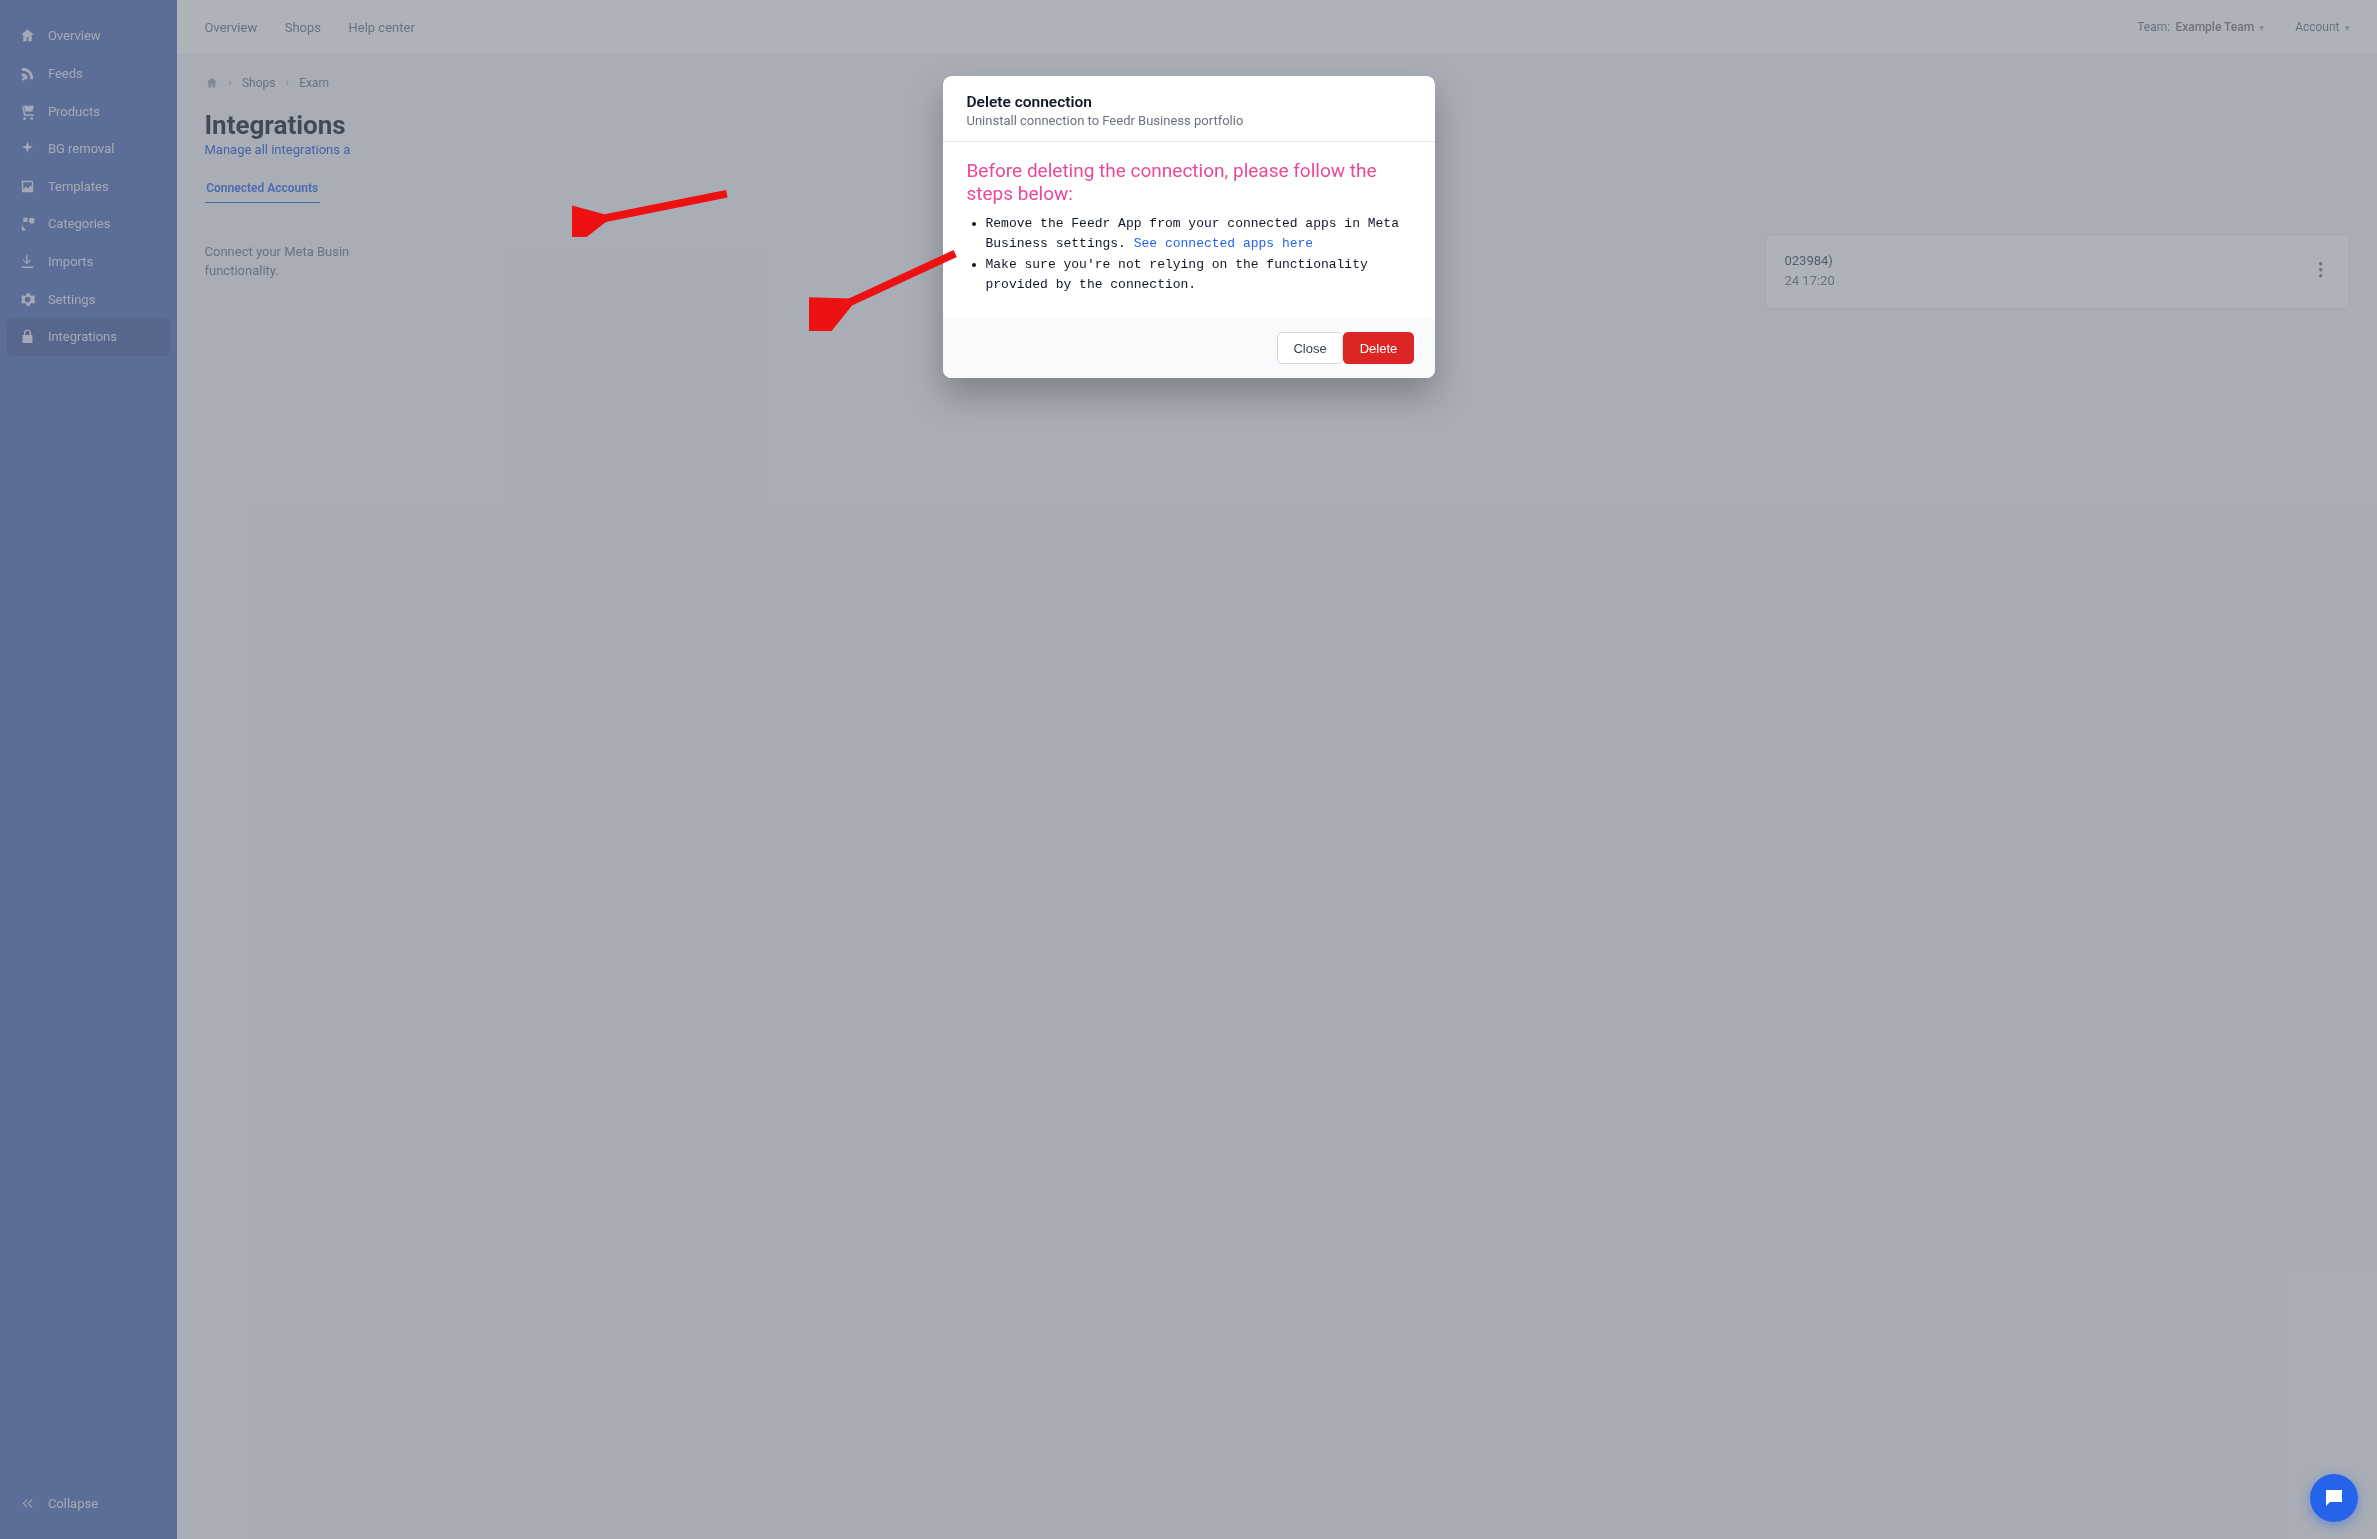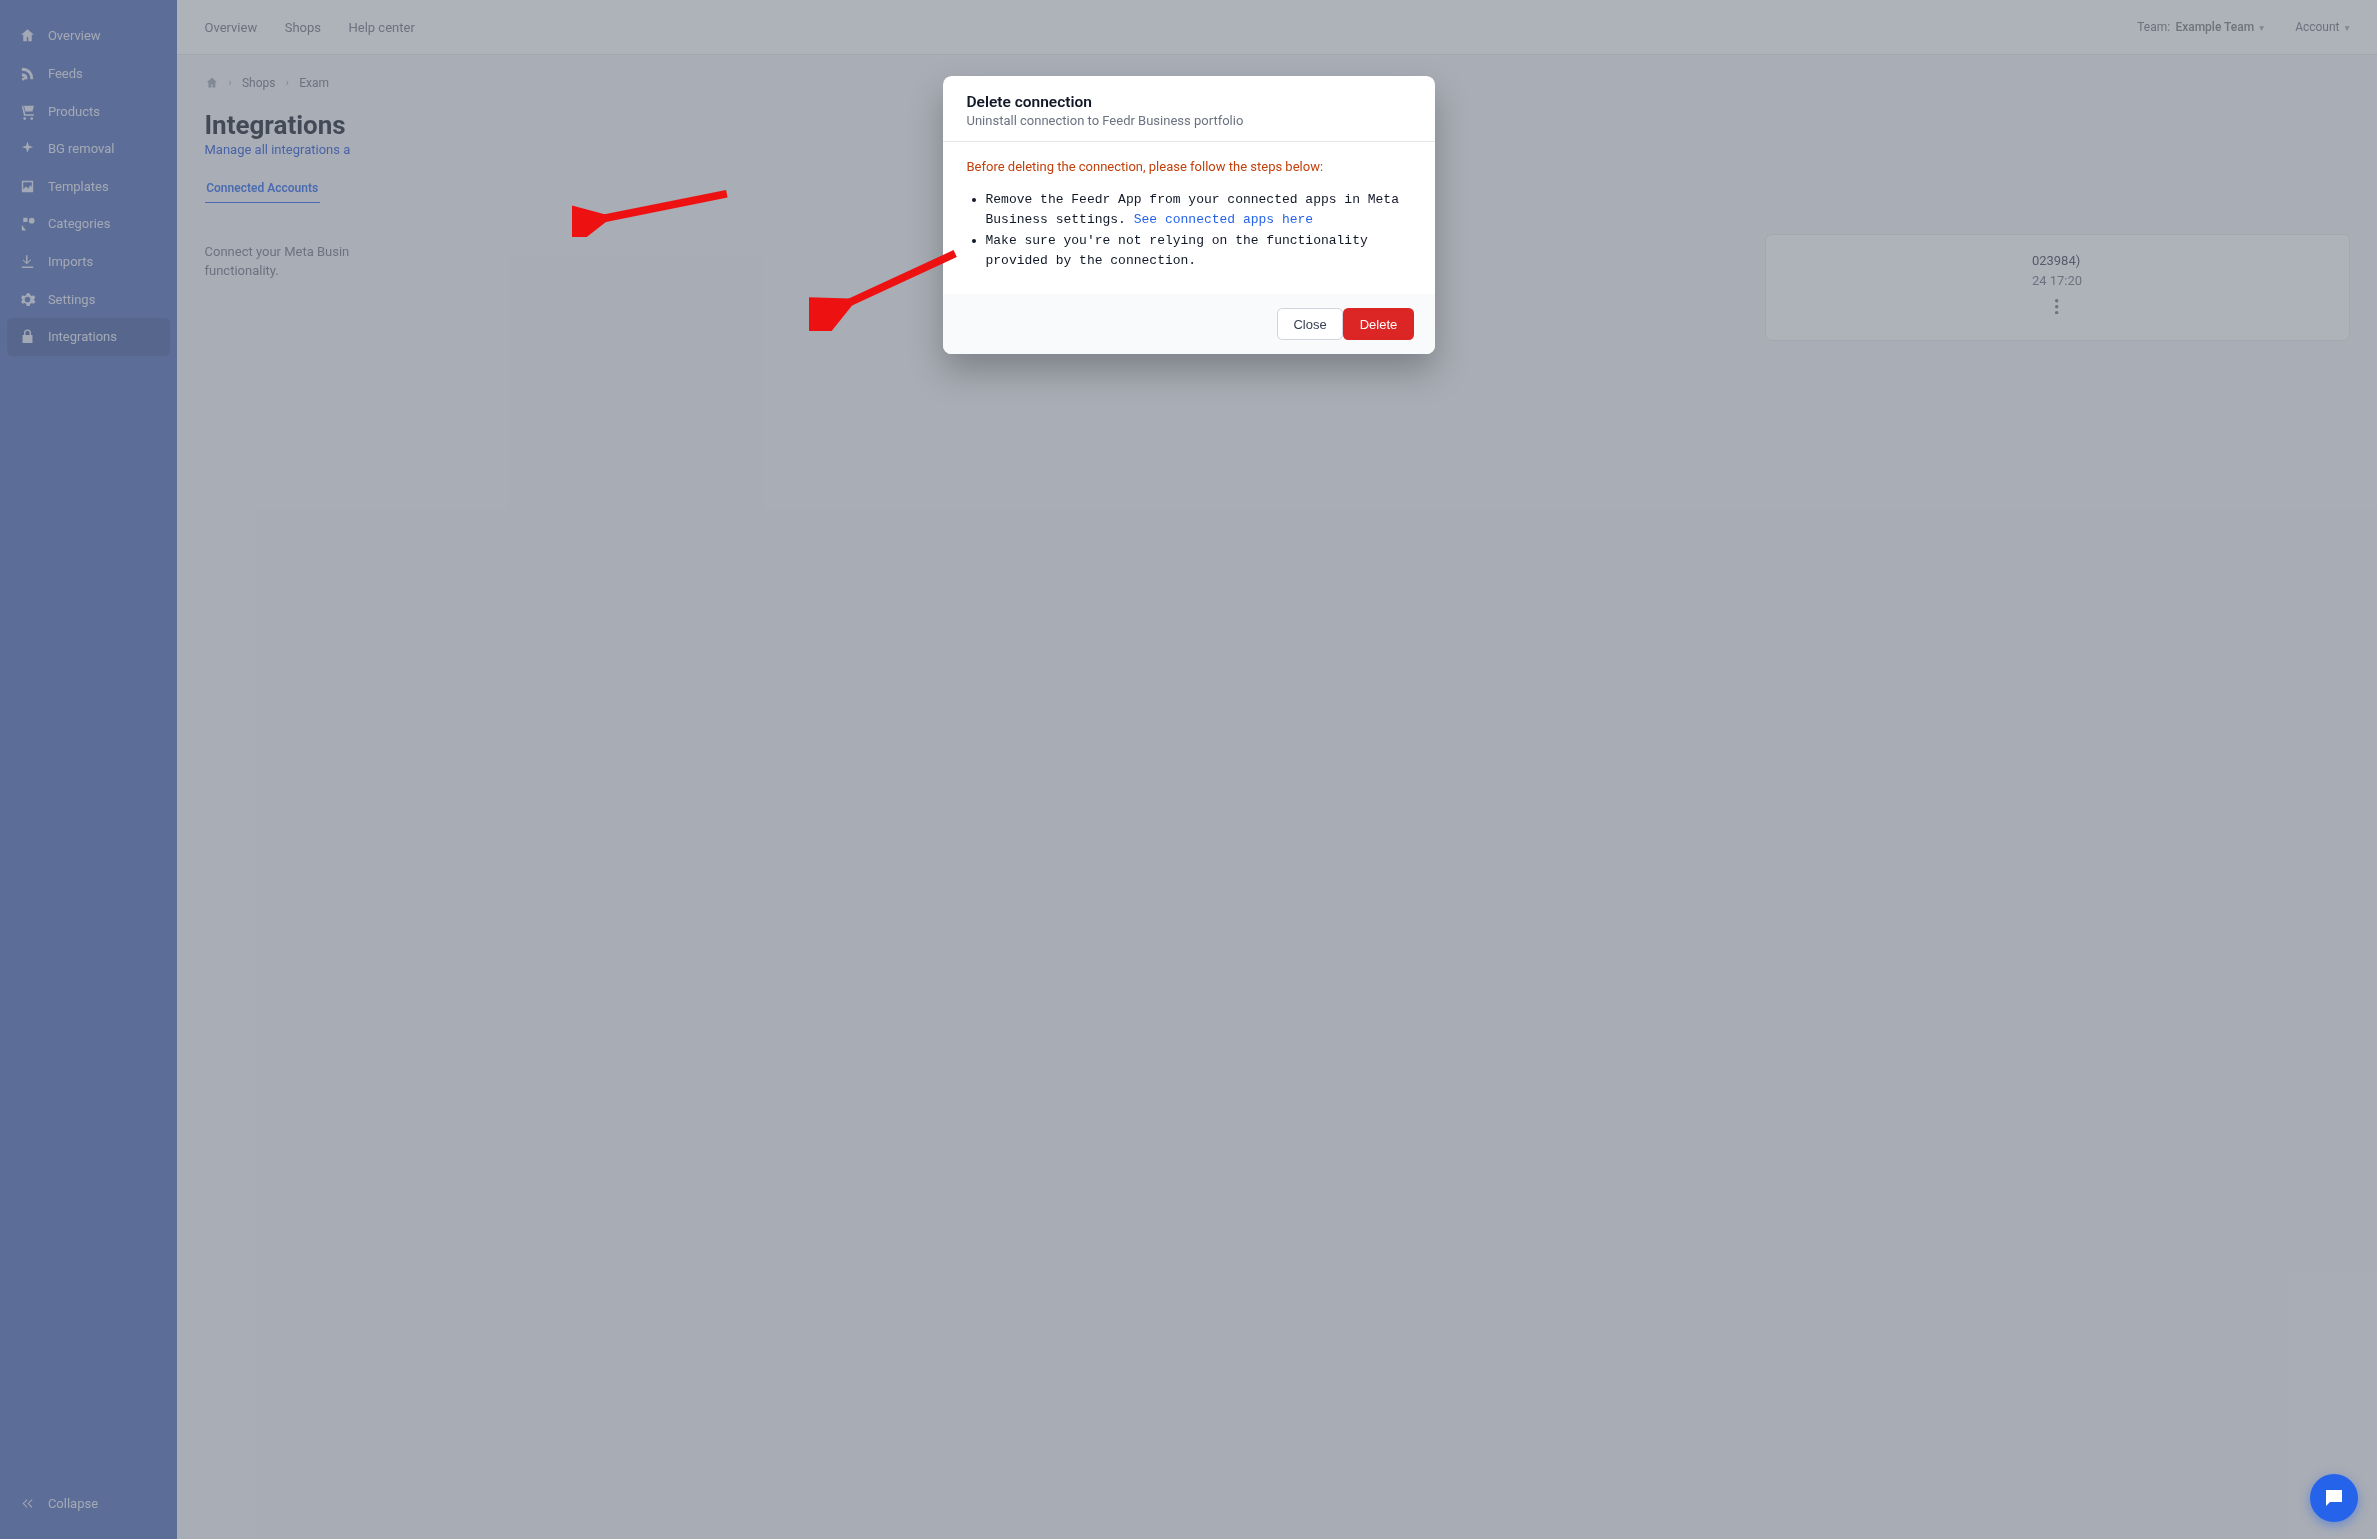--- a/index.html
+++ b/index.html
@@ -67,21 +67,20 @@
   right: 27.5px;
   top: 234px;
   width: 585px;
   border: 0.9px solid #e5e7eb;
   background: #fff;
   border-radius: 6.9px;
   padding: 15.5px 19px;
   display: flex;
   align-items: center;
   justify-content: space-between;
-  flex-direction: column;
 }
 .card-text { color: #374151; line-height: 1.6; }
 .card-id { font-size: 13px; }
 .card-date { font-size: 13px; color: #6b7280; }
 .card-menu { cursor: pointer; color: #6b7280; padding: 6.9px; }
 .overlay {
   position: absolute; inset: 0;
   background: rgba(107,114,128,0.55);
   display: flex; align-items: flex-start; justify-content: center;
   padding-top: 76px;
@@ -90,21 +89,21 @@
   width: 492px;
   background: #fff;
   border-radius: 8.6px;
   box-shadow: 0 17px 34px rgba(0,0,0,0.25);
   overflow: hidden;
 }
 .modal-header { padding: 17px 24px 13.8px; border-bottom: 0.9px solid #e5e7eb; }
 .modal-title { font-size: 15.5px; font-weight: 600; color: #111827; margin-bottom: 1.7px; }
 .modal-subtitle { color: #6b7280; font-size: 13px; }
 .modal-body { padding: 17px 24px 22.4px; }
-.modal-body p { color: #c2410c; font-size: 13px; margin-bottom: 16px; }
+.modal-body p { color: #ec4899; font-size: 19px; margin-bottom: 9px; }
 .modal-body ul { list-style: disc; padding-left: 19px; }
 .modal-body li { color: #111827; font-size: 13px; line-height: 1.5; margin-bottom: 1.7px; font-family: Liberation Mono, monospace; }
 .modal-body a { color: #2563eb; text-decoration: none; }
 .modal-footer {
   padding: 13.8px 20.7px;
   background: #f9fafb;
   display: flex;
   justify-content: flex-end;
   gap: 0;
 }

